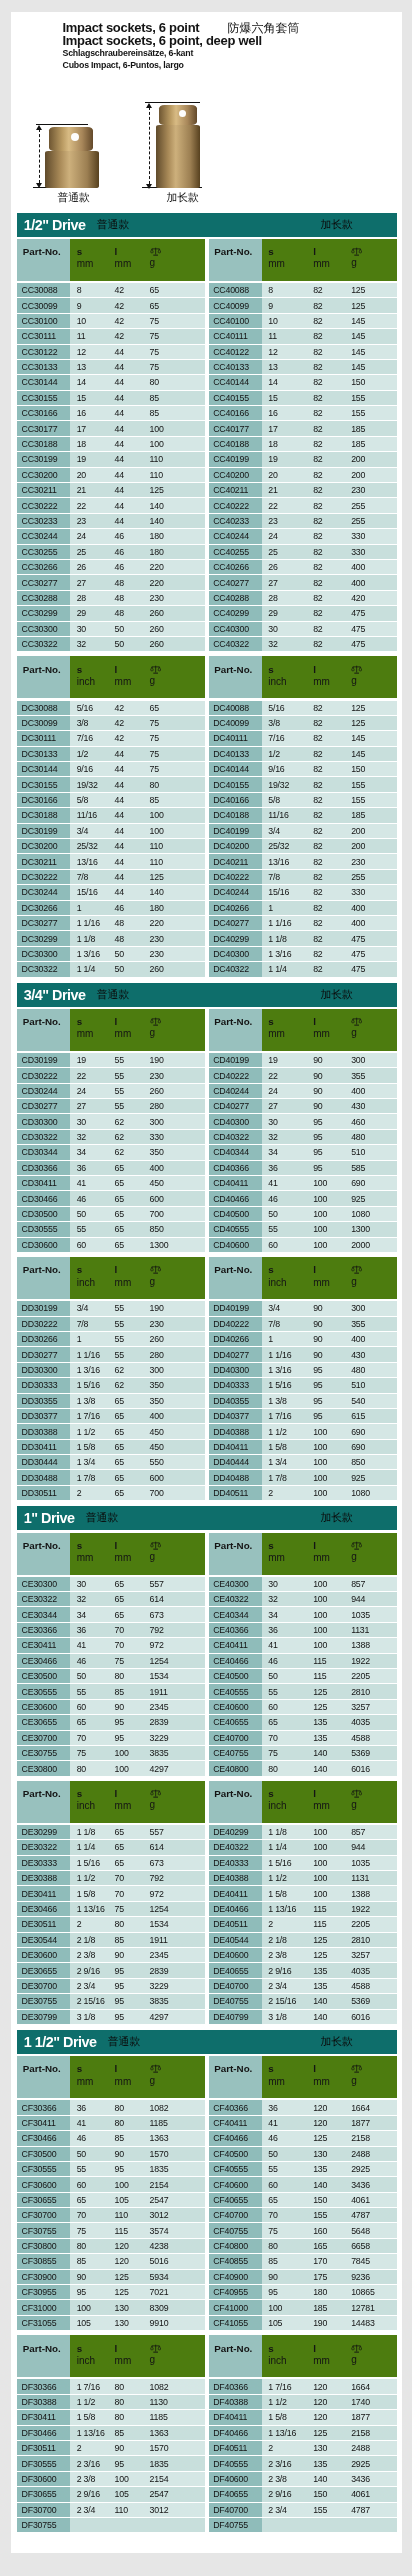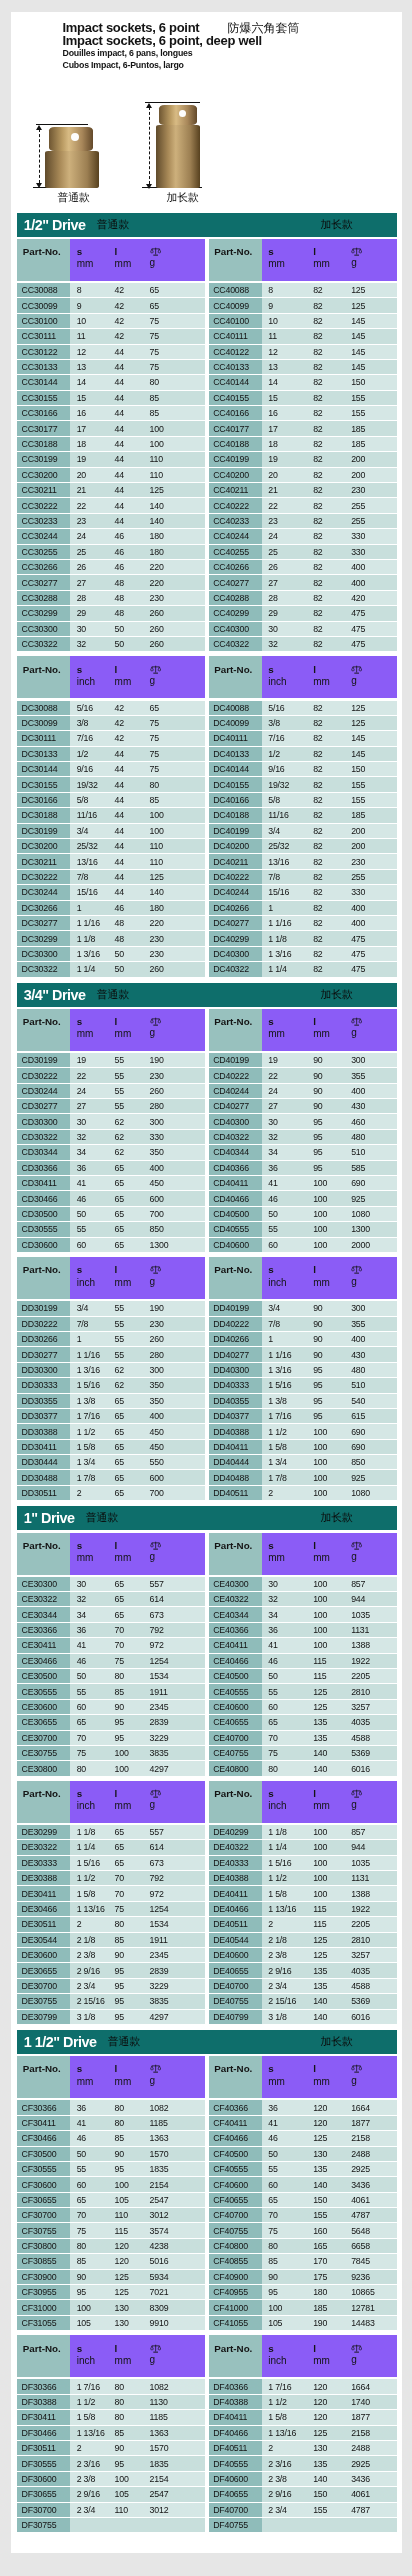--- a/index.html
+++ b/index.html
@@ -25,21 +25,21 @@
   .tick{position:absolute;height:1px;background:#111;}
   .photo-cap{position:absolute;font-size:10.8px;font-family:"Liberation Serif",serif;}
   
   .drive-section{margin-top:5.2px;}
   .band{background:#0e6e6b;height:24px;display:flex;align-items:center;position:relative;margin-bottom:2.1px;}
   .band .drive{color:#fff;font-size:14.4px;font-weight:bold;letter-spacing:-0.5px;margin-left:6.2px;white-space:nowrap;}
   .band .reg{color:#0b0b0b;font-size:10.8px;font-family:"Liberation Serif",serif;margin-left:11.3px;}
   .band .lng{color:#0b0b0b;font-size:10.8px;font-family:"Liberation Serif",serif;position:absolute;left:303px;}
   .twin{display:flex;gap:4.1px;margin-bottom:4.1px;}
   .tbl{flex:1;}
-  .tbl .thead{background:#8b5cf6;display:flex;height:42px;margin-bottom:2.1px;}
+  .tbl .thead{background:#4d7c0f;display:flex;height:42px;margin-bottom:2.1px;}
   .hcell{display:flex;flex-direction:column;justify-content:flex-start;padding-top:7.2px;}
   .hcell .sym{font-weight:bold;font-size:9.8px;line-height:11.3px;}
   .hcell .unit{font-size:10px;line-height:13.4px;}
   .hc0{width:53px;background:#98c1be;padding-left:5.2px;box-sizing:border-box;}
   .hc0 .sym{font-size:9.8px;}
   .row{display:flex;height:14.4px;margin-bottom:1px;align-items:center;}
   .rowA{background:#d5e7e5;}
   .rowB{background:#c8dfdc;}
   .cell{font-size:8.8px;letter-spacing:-0.2px;}
   .c0{width:53px;align-self:stretch;display:flex;align-items:center;padding-left:4.1px;box-sizing:border-box;background:#8fbcba;}
@@ -53,21 +53,21 @@
 </head>
 <body>
 
 <div class="page">
   <div class="card">
 
     <div class="titles">
       <div class="t-big">Impact sockets, 6 point</div>
       <div class="t-big">Impact sockets, 6 point, deep well</div>
       <div class="t-zh">防爆六角套筒</div>
-      <div class="t-sub">Douilles impact, 6 pans, longues</div>
+      <div class="t-sub">Schlagschraubereinsätze, 6-kant</div>
       <div class="t-sub">Cubos Impact, 6-Puntos, largo</div>
     </div>
 
     <div class="photo-area">
 
       <div class="dim" style="left:18.5px;top:47px;height:63px;">
         <div class="ah top"></div>
           <div class="vline"></div>
           <div class="ah bot"></div>
       </div>

